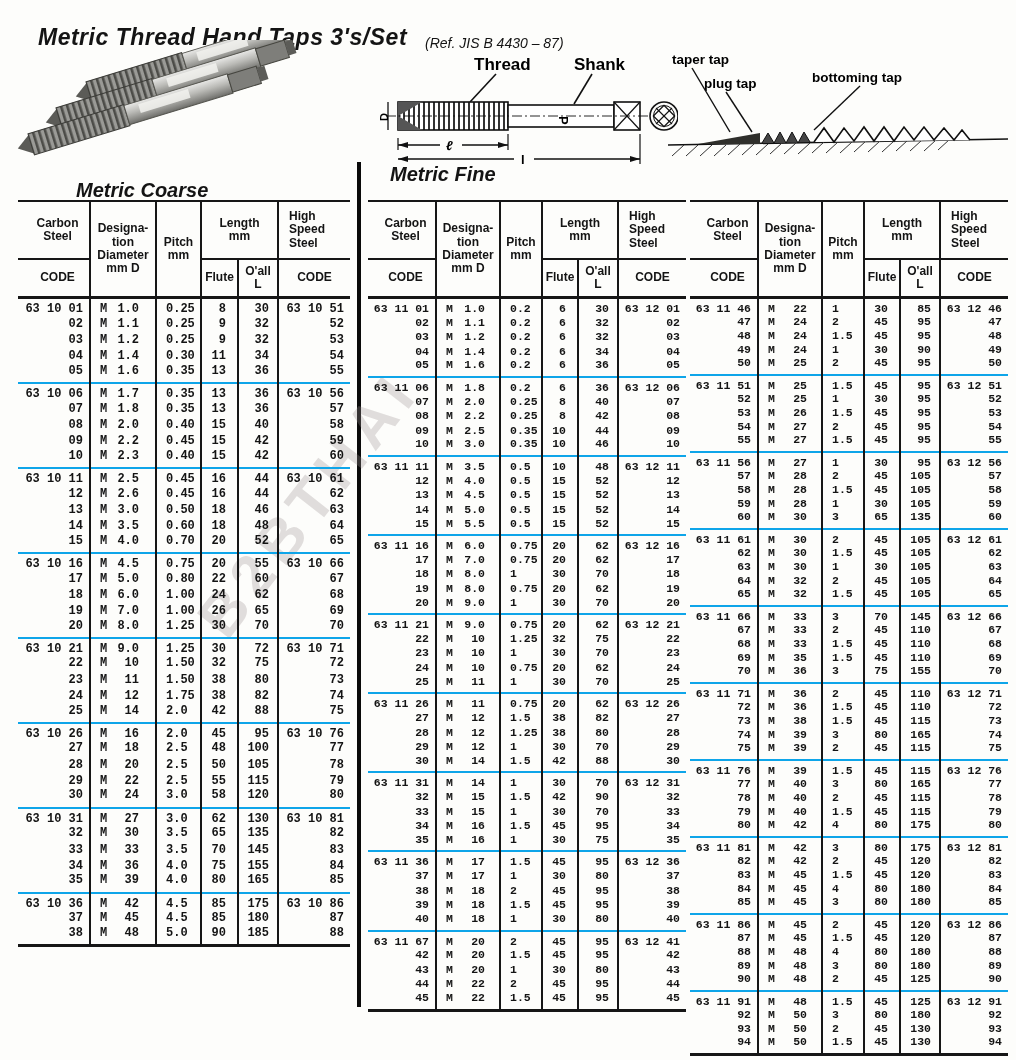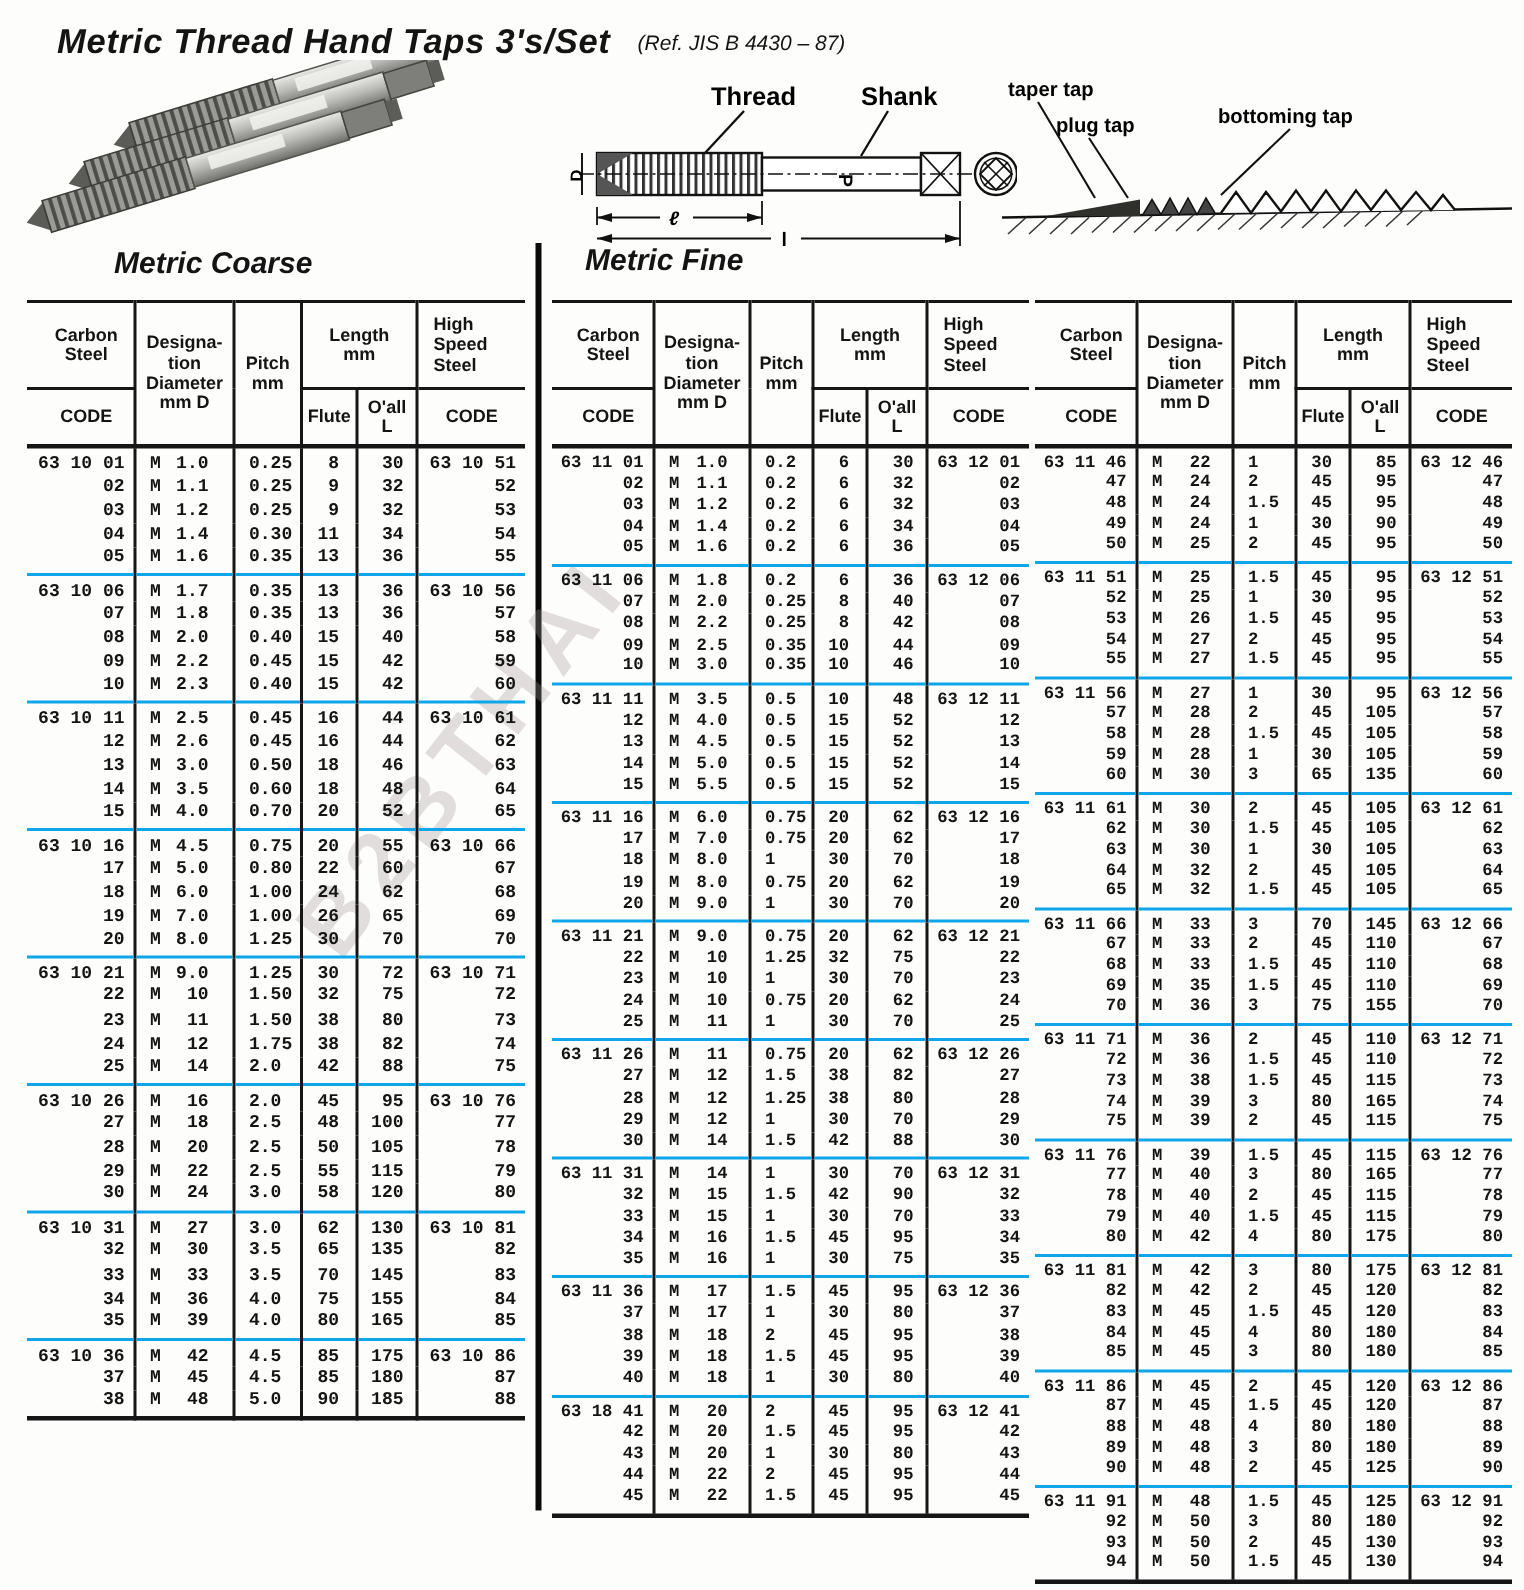--- a/index.html
+++ b/index.html
@@ -1,21 +1,21 @@
 <!DOCTYPE html>
 <html><head>
 <meta charset="utf-8">
 <style>
   html,body{margin:0;padding:0;}
   body{width:1016px;height:1060px;background:#fdfdfb;position:relative;
        font-family:"Liberation Sans",sans-serif;color:#141414;overflow:hidden;}
   .abs{position:absolute;}
 
   
-  .titlebar{left:38px;top:14px;display:flex;align-items:center;gap:18px;white-space:nowrap;}
+  .titlebar{left:38px;top:24px;display:flex;align-items:flex-end;gap:18px;white-space:nowrap;}
   .title{font-size:23px;font-weight:bold;font-style:italic;letter-spacing:.5px;}
   .subtitle{font-size:17px;font-weight:bold;font-style:italic;}
   .ref{font-size:14px;font-weight:normal;font-style:italic;}
 
   .sec-title{font-size:20px;font-weight:bold;font-style:italic;}
 
   .vdivider{background:#0a0a0a;width:4px;}
 
   .watermark{font-size:60px;font-weight:bold;color:rgba(158,148,148,.30);
              transform:rotate(-52deg);letter-spacing:8px;pointer-events:none;z-index:0;}
@@ -171,21 +171,21 @@
       <line x1="274" y1="102" x2="286" y2="91"></line>
   </g>
 
   <polygon points="34,96 96,85 96,96" fill="#2f2f2b"></polygon>
 
   <polyline points="98,95 104,85 110,95 116,84 122,95 128,84 134,95 140,84 146,94" fill="#444" stroke="#111" stroke-width="1"></polyline>
 
   <polyline points="150,94 160,80 170,94 180,80 190,93 200,79 210,93 220,79 230,93 240,79 250,92 260,79 270,92 280,80 290,92 298,82 306,92" fill="#fff" stroke="#111" stroke-width="1.6"></polyline>
 </svg>
 
-<div class="abs sec-title" style="left:76px;top:165px;">Metric Coarse</div>
+<div class="abs sec-title" style="left:76px;top:179px;">Metric Coarse</div>
 <div class="abs sec-title" style="left:390px;top:163px;">Metric Fine</div>
 <div class="abs vdivider" style="left:357px;top:162px;height:845px;"></div>
 
 <div class="abs watermark" style="left:150px;top:470px;">B2BTHAI</div>
 
 <table class="t1">
   <colgroup>
       <col style="width:72px">
       <col style="width:66px">
       <col style="width:45px">
@@ -903,21 +903,21 @@
         <td class="c-code">40</td>
         <td class="c-des bl"><span class="m">M</span><span class="dv">18</span></td>
         <td class="c-pitch bl">1</td>
         <td class="c-flute bl">30</td>
         <td class="c-oall bl">80</td>
         <td class="c-hss bl">40</td>
       </tr>
     </tbody>
     <tbody>
       <tr>
-        <td class="c-code">63 18 41</td>
+        <td class="c-code">63 11 67</td>
         <td class="c-des bl"><span class="m">M</span><span class="dv">20</span></td>
         <td class="c-pitch bl">2</td>
         <td class="c-flute bl">45</td>
         <td class="c-oall bl">95</td>
         <td class="c-hss bl">63 12 41</td>
       </tr>
       <tr>
         <td class="c-code">42</td>
         <td class="c-des bl"><span class="m">M</span><span class="dv">20</span></td>
         <td class="c-pitch bl">1.5</td>

